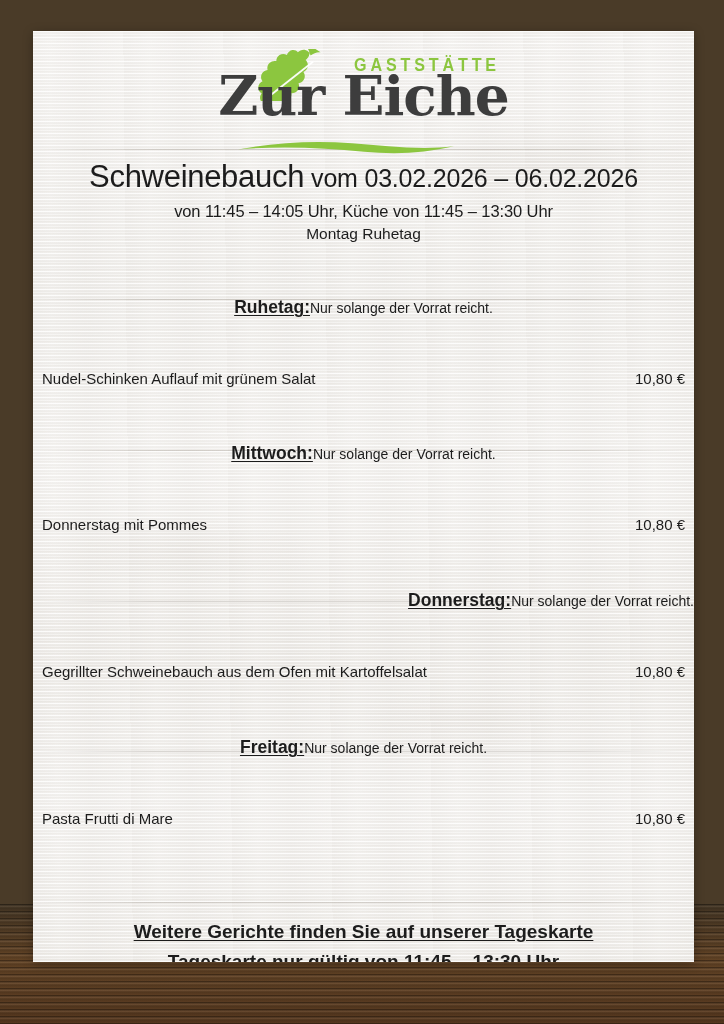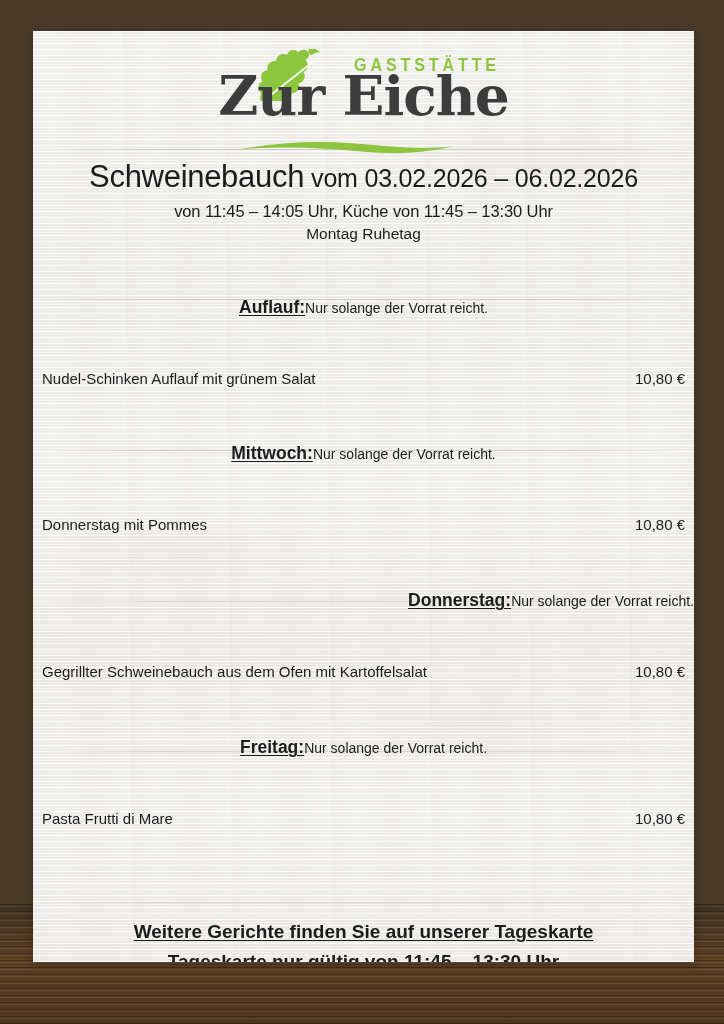--- a/index.html
+++ b/index.html
@@ -260,21 +260,21 @@
         </div>
       </div>
 
       <div class="title-row">
         <span class="title-main">Schweinebauch</span><span class="title-range">vom 03.02.2026 – 06.02.2026</span>
       </div>
       <div class="subtitle">von 11:45 – 14:05 Uhr, Küche von 11:45 – 13:30 Uhr</div>
       <div class="subtitle-2">Montag Ruhetag</div>
 
       <div class="day-header sec-dienstag">
-        <span class="day-name">Auflauf:</span><span class="day-note">Nur solange der Vorrat reicht.</span>
+        <span class="day-name">Ruhetag:</span><span class="day-note">Nur solange der Vorrat reicht.</span>
       </div>
       <div class="dish-row dish-gap">
         <span class="dish-name">Nudel-Schinken Auflauf mit grünem Salat</span>
         <span class="dish-price">10,80 €</span>
       </div>
 
       <div class="day-header sec-mittwoch">
         <span class="day-name">Mittwoch:</span><span class="day-note">Nur solange der Vorrat reicht.</span>
       </div>
       <div class="dish-row dish-gap">

